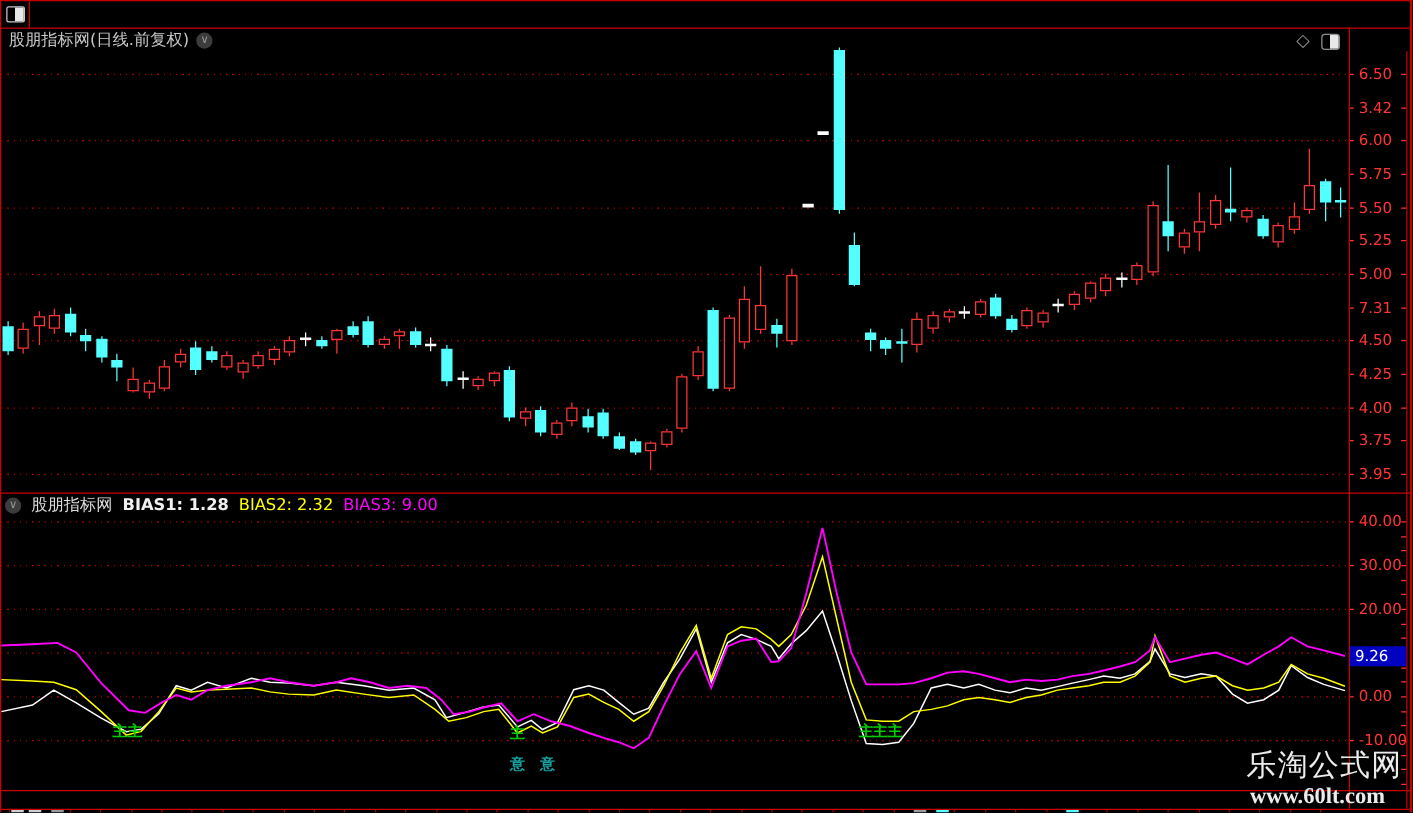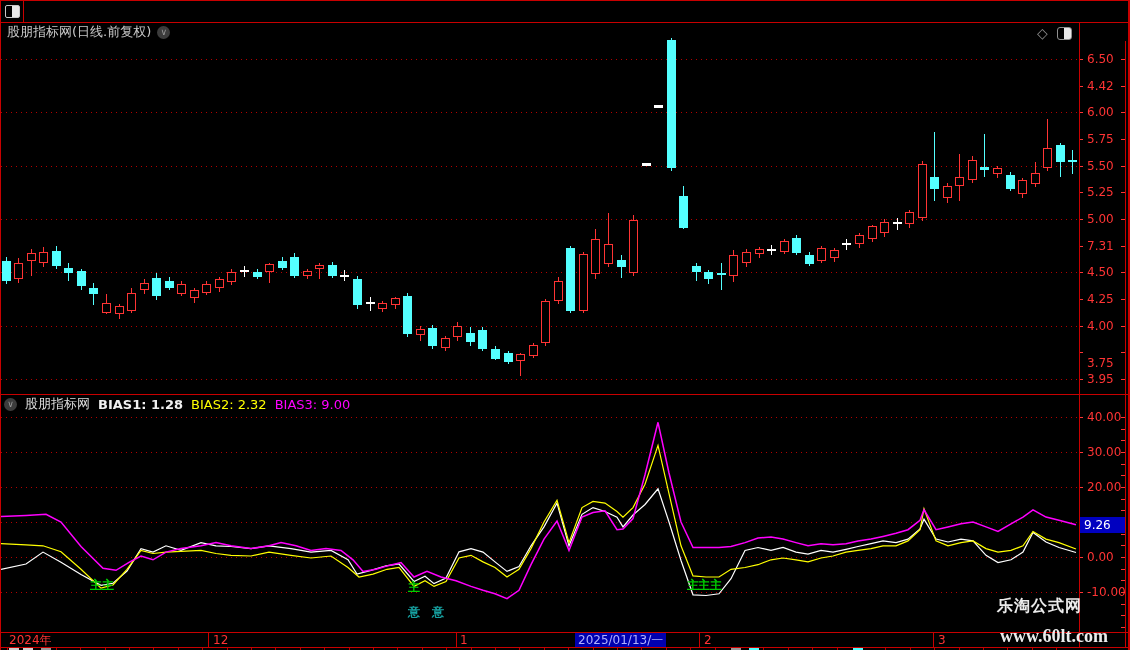--- a/index.html
+++ b/index.html
@@ -37,21 +37,21 @@
   .cbody{position:absolute;box-sizing:border-box;}
   
   .bias-header{position:absolute;top:395px;left:0;height:16px;display:flex;align-items:center;gap:8px;
                padding-left:3px;font-size:13px;white-space:nowrap;z-index:20;}
   .marker{position:absolute;font-size:12px;font-weight:bold;transform:translate(-50%,-50%);z-index:15;}
   .badge{position:absolute;background:#0000c0;color:#ffffff;font-size:12px;height:16px;line-height:16px;
          padding:0 4px;z-index:25;}
   
   .date-label{position:absolute;color:#ff3434;font-size:12px;height:14px;line-height:14px;white-space:nowrap;}
   .date-badge{background:#0000b0;color:#b0b0ff;padding:0 3px;}
-  .watermark1{position:absolute;left:996px;top:595px;color:#ececec;font-size:16px;font-weight:bold;
+  .watermark1{position:absolute;left:996px;top:595px;color:#ececec;font-size:24px;font-weight:normal;
               letter-spacing:1px;z-index:60;white-space:nowrap;}
   .watermark2{position:absolute;left:999px;top:625px;color:#ececec;font-size:18px;font-weight:bold;
               font-family:"Liberation Serif",serif;z-index:60;white-space:nowrap;}
   svg{position:absolute;overflow:visible;}
 </style>
 </head>
 <body>
 
 <div class="app">
 
@@ -246,21 +246,21 @@
       <div class="cbody" style="left: 1042.2px; top: 110.534px; width: 9px; height: 20.2667px; position: absolute; border: 1px solid rgb(255, 52, 52); background: rgb(0, 0, 0);"></div>
       <div class="wick" style="left: 1058.7px; top: 106.267px; height: 34.1334px; background: rgb(84, 255, 255);"></div>
       <div class="cbody" style="left: 1054.7px; top: 108.4px; width: 9px; height: 17.0667px; position: absolute; background: rgb(84, 255, 255);"></div>
       <div class="wick" style="left: 1071.3px; top: 112.667px; height: 24.5334px; background: rgb(84, 255, 255);"></div>
       <div style="left: 1067.3px; top: 123.4px; width: 9px; height: 2px; background: rgb(84, 255, 255); position: absolute;"></div>
     </div>
   <div id="main-axis">
       <div class="axis-label" style="top: 51px;">6.50</div>
       <div class="tick" style="left: 1078px; top: 58px;"></div>
       <div class="tick" style="left: 1120px; top: 58px;"></div>
-      <div class="axis-label" style="top: 77.6667px;">4.42</div>
+      <div class="axis-label" style="top: 77.6667px;">3.42</div>
       <div class="tick" style="left: 1078px; top: 84.6667px;"></div>
       <div class="tick" style="left: 1120px; top: 84.6667px;"></div>
       <div class="axis-label" style="top: 104.334px;">6.00</div>
       <div class="tick" style="left: 1078px; top: 111.334px;"></div>
       <div class="tick" style="left: 1120px; top: 111.334px;"></div>
       <div class="axis-label" style="top: 131px;">5.75</div>
       <div class="tick" style="left: 1078px; top: 138px;"></div>
       <div class="tick" style="left: 1120px; top: 138px;"></div>
       <div class="axis-label" style="top: 157.667px;">5.50</div>
       <div class="tick" style="left: 1078px; top: 164.667px;"></div>
@@ -276,21 +276,21 @@
       <div class="tick" style="left: 1120px; top: 244.667px;"></div>
       <div class="axis-label" style="top: 264.334px;">4.50</div>
       <div class="tick" style="left: 1078px; top: 271.334px;"></div>
       <div class="tick" style="left: 1120px; top: 271.334px;"></div>
       <div class="axis-label" style="top: 291.001px;">4.25</div>
       <div class="tick" style="left: 1078px; top: 298.001px;"></div>
       <div class="tick" style="left: 1120px; top: 298.001px;"></div>
       <div class="axis-label" style="top: 317.668px;">4.00</div>
       <div class="tick" style="left: 1078px; top: 324.668px;"></div>
       <div class="tick" style="left: 1120px; top: 324.668px;"></div>
-      <div class="axis-label" style="top: 344.334px; margin-top: 11px;">3.75</div>
+      <div class="axis-label" style="top: 344.334px;">3.75</div>
       <div class="tick" style="left: 1078px; top: 351.334px;"></div>
       <div class="tick" style="left: 1120px; top: 351.334px;"></div>
       <div class="axis-label" style="top: 371.001px;">3.95</div>
       <div class="tick" style="left: 1078px; top: 378.001px;"></div>
       <div class="tick" style="left: 1120px; top: 378.001px;"></div>
     </div>
 
   <div class="hline" style="top:393px;"></div>
 
   <div class="bias-header">
@@ -346,32 +346,20 @@
       <div class="tick" style="left: 1120px; top: 602.667px;"></div>
       <div class="tick" style="left: 1120px; top: 614.333px;"></div>
       <div class="tick" style="left: 1120px; top: 626px;"></div>
     </div>
   <div class="badge" id="value-badge" style="left: 1079px; top: 515.59px; width: 37px;">9.26</div>
 
   <div class="vline" style="left:1078px;top:22px;height:624px;"></div>
   <div class="vline" style="left:1124px;top:40px;height:606px;"></div>
 
   <div class="hline" style="top:631px;"></div>
-  <div id="date-row" style="position:absolute;left:0;top:632px;width:1130px;height:14px;">
-      <div class="date-label" style="left: 8px;">2024年</div>
-      <div class="date-label" style="left: 212px;">12</div>
-      <div class="date-label" style="left: 459px;">1</div>
-      <div class="date-label date-badge" style="left: 574px;">2025/01/13/一</div>
-      <div class="date-label" style="left: 703px;">2</div>
-      <div class="date-label" style="left: 937px;">3</div>
-      <div style="position: absolute; left: 207px; top: 0px; width: 1px; height: 14px; background: rgb(200, 0, 0);"></div>
-      <div style="position: absolute; left: 455px; top: 0px; width: 1px; height: 14px; background: rgb(200, 0, 0);"></div>
-      <div style="position: absolute; left: 698px; top: 0px; width: 1px; height: 14px; background: rgb(200, 0, 0);"></div>
-      <div style="position: absolute; left: 932px; top: 0px; width: 1px; height: 14px; background: rgb(200, 0, 0);"></div>
-    </div>
   <div class="hline" style="top:646px;"></div>
   <div id="bottom-sliver" style="position:absolute;left:0;top:647px;width:1130px;height:3px;">
       <div style="position: absolute; left: 6px; top: 0px; width: 1px; height: 3px; background: rgb(180, 0, 0);"></div>
       <div style="position: absolute; left: 30.4px; top: 0px; width: 1px; height: 3px; background: rgb(180, 0, 0);"></div>
       <div style="position: absolute; left: 54.8px; top: 0px; width: 1px; height: 3px; background: rgb(180, 0, 0);"></div>
       <div style="position: absolute; left: 79.2px; top: 0px; width: 1px; height: 3px; background: rgb(180, 0, 0);"></div>
       <div style="position: absolute; left: 103.6px; top: 0px; width: 1px; height: 3px; background: rgb(180, 0, 0);"></div>
       <div style="position: absolute; left: 128px; top: 0px; width: 1px; height: 3px; background: rgb(180, 0, 0);"></div>
       <div style="position: absolute; left: 152.4px; top: 0px; width: 1px; height: 3px; background: rgb(180, 0, 0);"></div>
       <div style="position: absolute; left: 176.8px; top: 0px; width: 1px; height: 3px; background: rgb(180, 0, 0);"></div>

